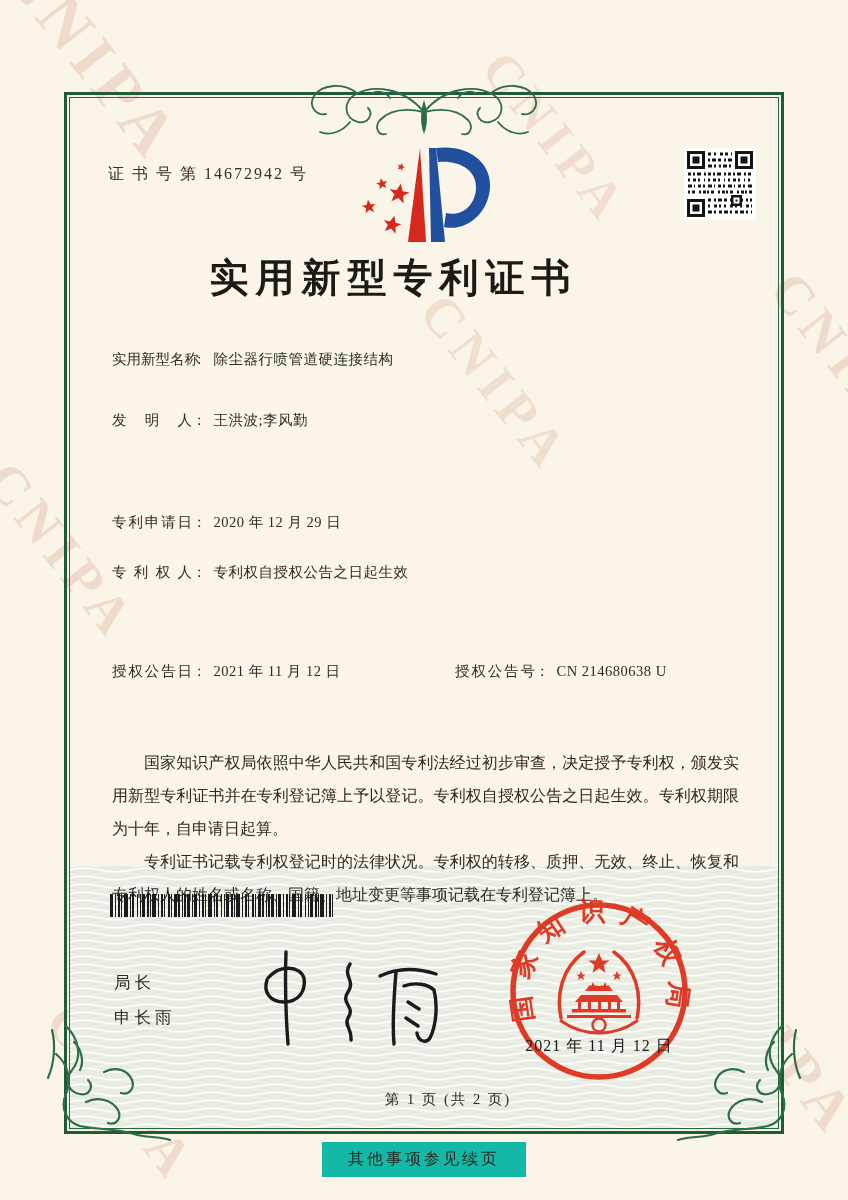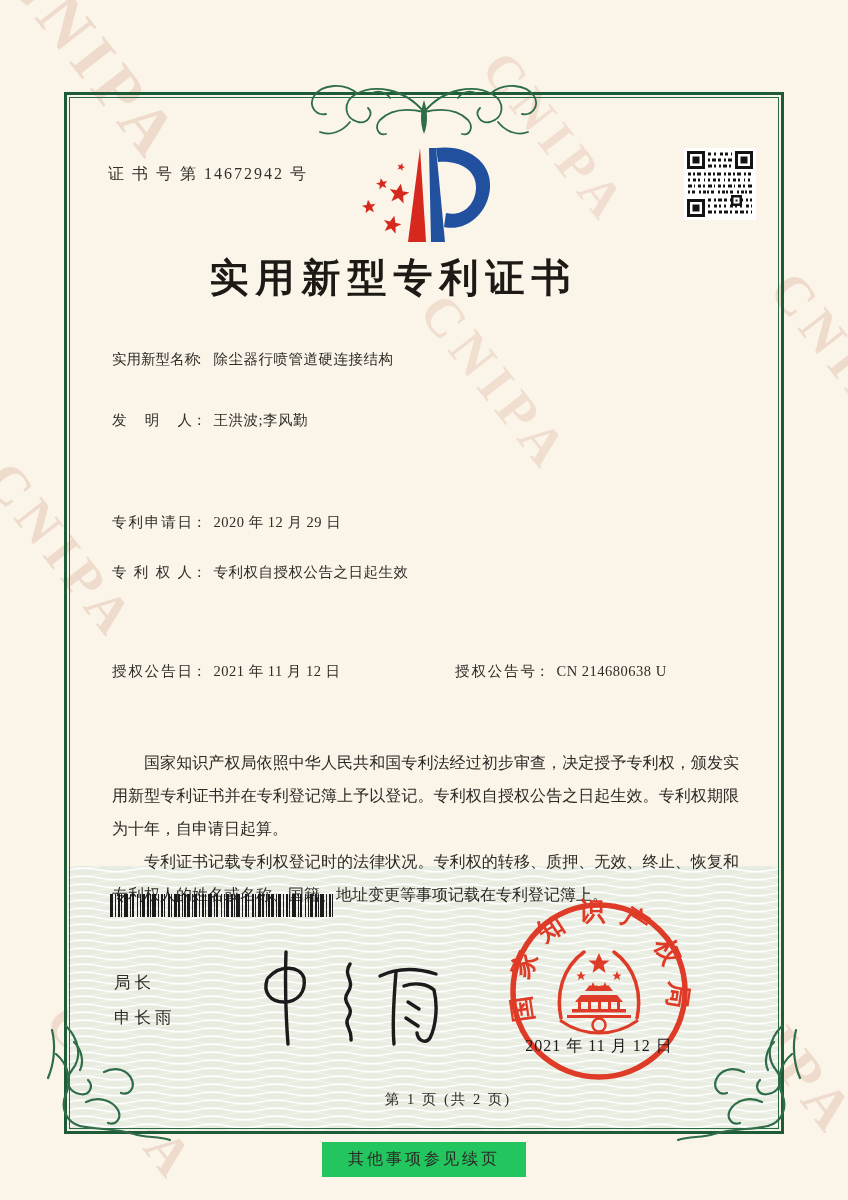--- a/index.html
+++ b/index.html
@@ -81,21 +81,21 @@
   .seal-date {
     position:absolute; left:506px; top:1036px; width:186px; z-index:7;
     text-align:center; font-size:16px; letter-spacing:1px; color:#1c1a18;
   }
   .page-info {
     position:absolute; left:64px; top:1090px; width:768px; z-index:5;
     text-align:center; font-size:14.5px; letter-spacing:2px;
   }
   .continuation-note {
     position:absolute; left:424px; top:1142px; transform:translateX(-50%); z-index:5;
-    background:#22c55e; padding:7px 26px; font-size:16px; letter-spacing:3px;
+    background:#14b8a6; padding:7px 26px; font-size:16px; letter-spacing:3px;
     white-space:nowrap; color:#2c2925;text-align:right;
   }
 </style>
 </head>
 <body>
 
 <div class="page">
 
   <div class="wm wm1">CNIPA</div>
   <div class="wm wm2">CNIPA</div>

